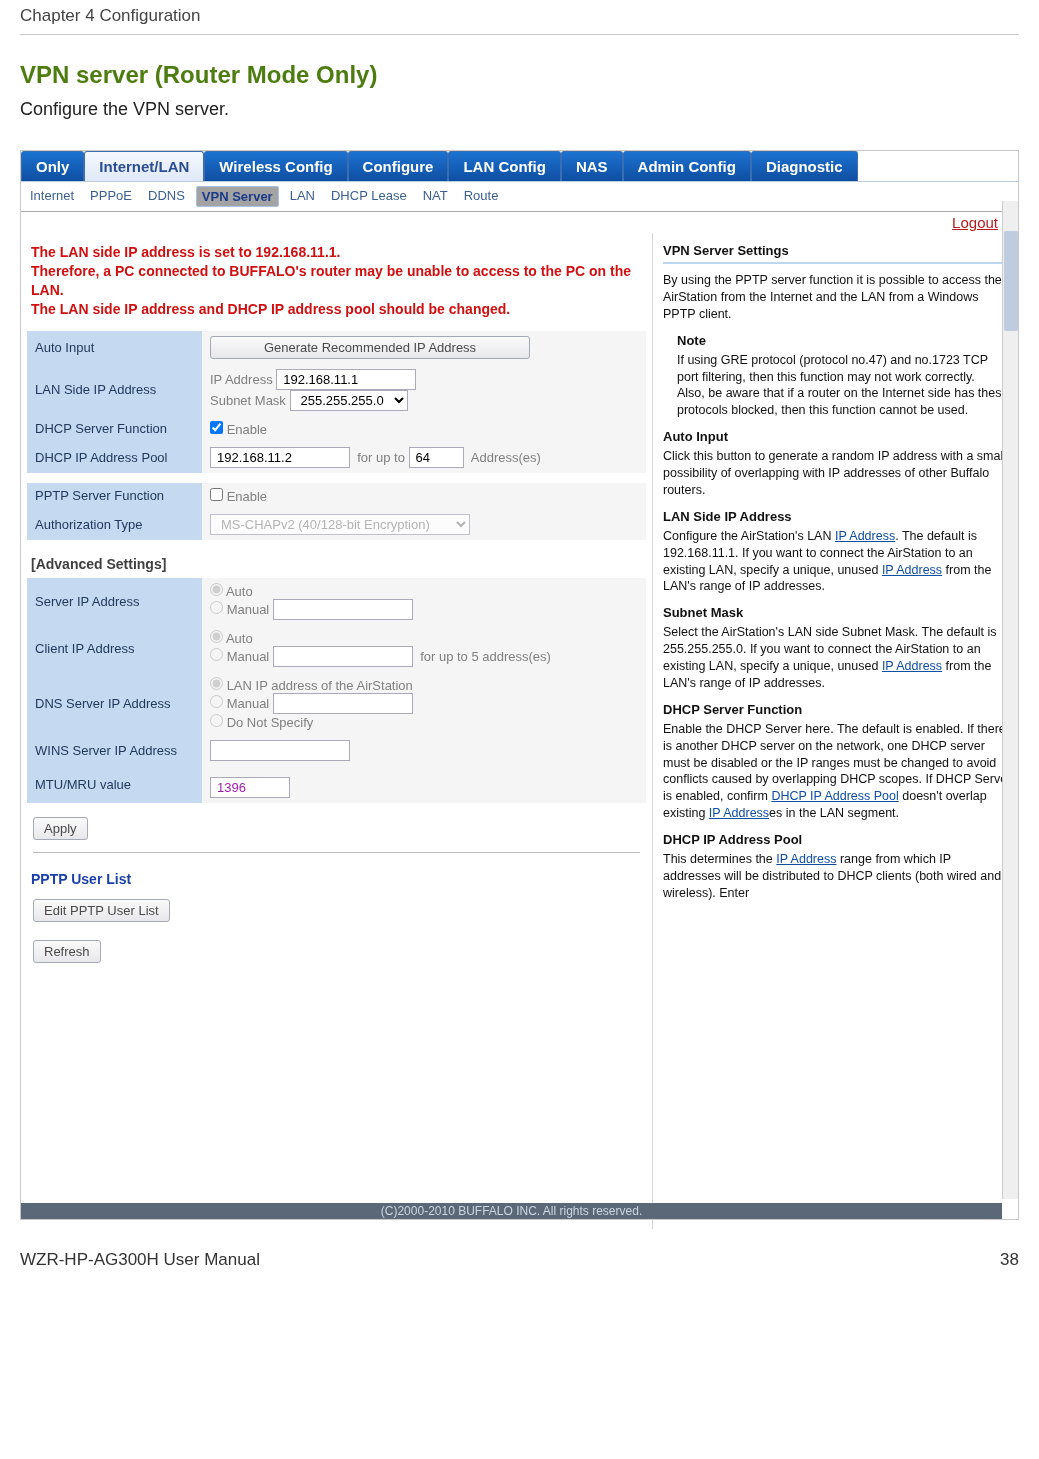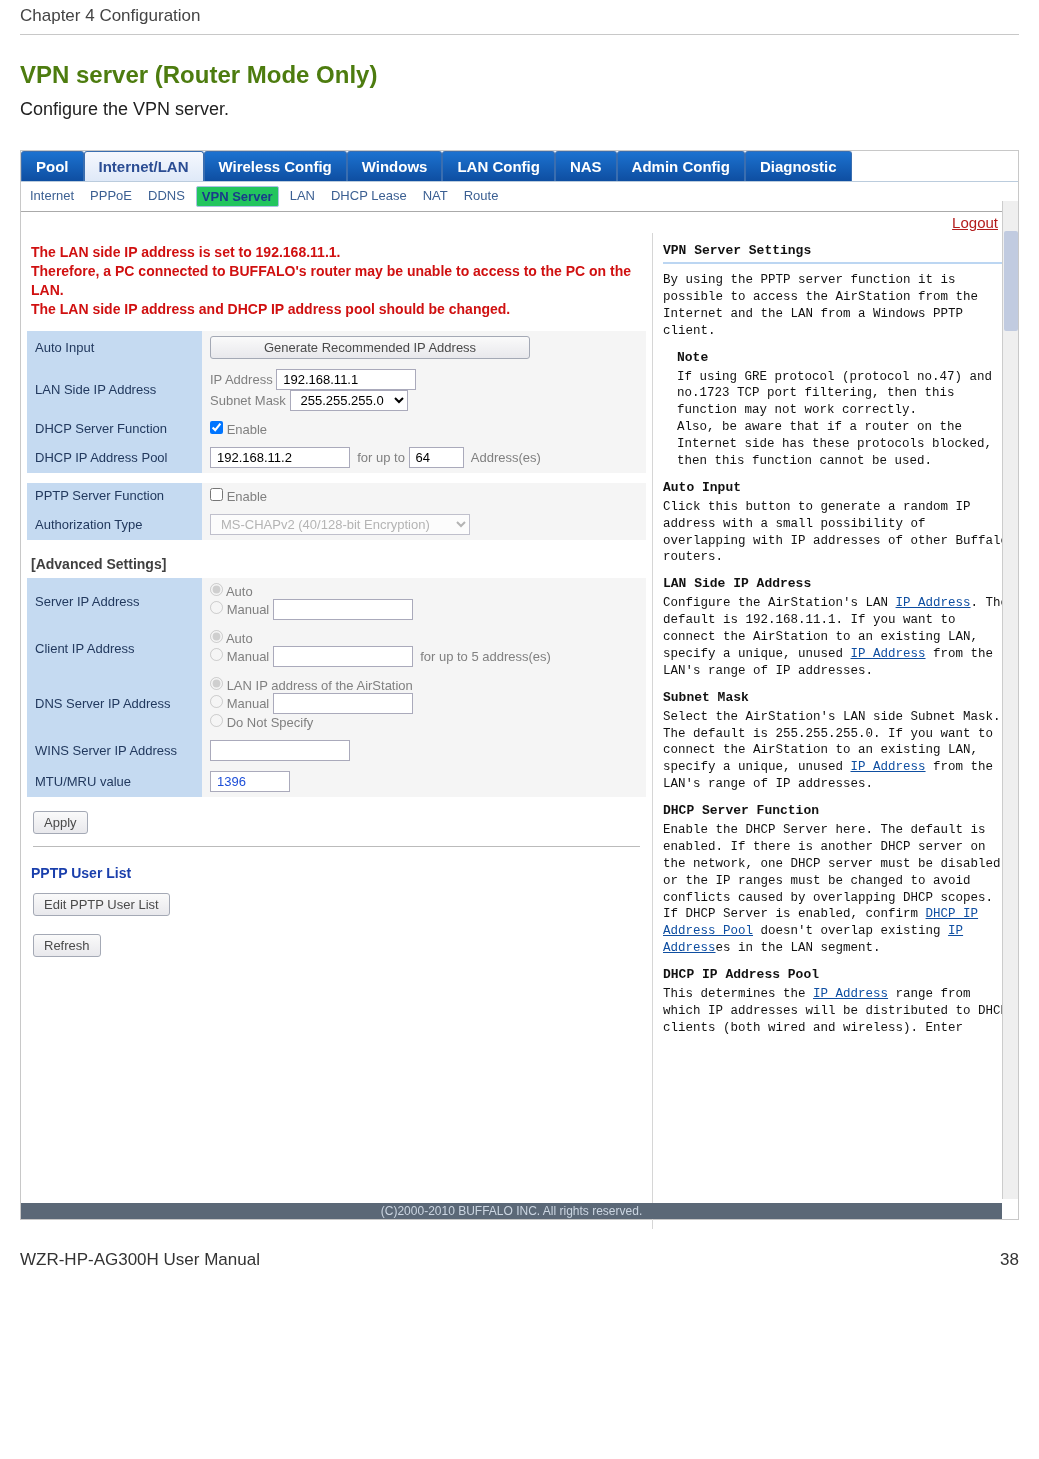--- a/index.html
+++ b/index.html
@@ -8,26 +8,26 @@
   .page-header { padding: 6px 0 8px 0; border-bottom: 1px solid #c8c8c8; display:flex; justify-content:space-between; font-size:17px; color:#444; }
   .section-title { color:#4d7c0f; font-size:24px; font-weight:bold; margin:26px 0 10px 0; }
   .intro { font-size:18px; color:#222; margin-bottom:30px; }
   .scr { border:1px solid #c8c8c8; background:#fff; height:1070px; position:relative; }
   
   .main-tabs { display:flex; background:#fff; border-bottom:1px solid #bcd; }
   .main-tab { color:#fff; font-weight:bold; font-size:15px; padding:6px 14px; background:linear-gradient(#1c72d0,#0e4ea1); border:1px solid #3a6eb0; border-bottom:none; border-radius:3px 3px 0 0; cursor:pointer; }
   .main-tab.active { background:linear-gradient(#f5f8fe,#dfe9f8); color:#2b4d93; }
   .sub-tabs { display:flex; gap:6px; padding:4px 4px; border-bottom:1px solid #aaa; font-size:13px; }
   .sub-tab { color:#3b5f92; padding:2px 5px; cursor:pointer; }
-  .sub-tab.active { background:#22c55e; color:#1a3a8a; font-weight:bold; border:1px solid #aac2e3; border-radius:2px;}
+  .sub-tab.active { background:#a3a3a3; color:#1a3a8a; font-weight:bold; border:1px solid #aac2e3; border-radius:2px;}
   .topbar { display:flex; justify-content:flex-end; padding:2px 20px 2px 0; font-size:15px; }
   .logout { color:#b31c1c; text-decoration:underline; cursor:pointer; }
   .body-area { display:flex; height:calc(100% - 72px); }
   .left-col { flex:1; overflow:auto; padding:0 6px 10px 6px; border-right:1px solid #d6d6d6; }
-  .right-col { width:365px; overflow:auto; padding:0 6px 10px 10px; font-size:12.5px; color:#111;font-family:Liberation Mono, monospace; }
+  .right-col { width:365px; overflow:auto; padding:0 6px 10px 10px; font-size:12.5px; color:#111; }
   .warn { color:#d01010; font-weight:bold; font-size:14px; line-height:1.35; margin:10px 4px 12px 4px; }
   
   .formtbl { width:100%; border-collapse:collapse; font-size:13px; }
   .formtbl td { padding:5px 8px; vertical-align:middle; }
   .formtbl td.lbl { background:#c5daf1; color:#22395e; width:175px; text-align:left; }
   .formtbl td.val { background:#f5f5f5; }
   .formtbl tr.spacer td { background:#fff; height:10px; padding:0; }
   .btn { background:linear-gradient(#fafafa,#e8e8ec); border:1px solid #a4a9b5; border-radius:3px; padding:3px 10px; font-size:13px; color:#4a4a4a; cursor:pointer; }
   .wide { width:320px; }
   input[type=text].in { border:1px solid #aab; padding:2px 6px; font-size:13px; background:#fff; }
@@ -60,24 +60,24 @@
   <div class="page-header">
     <span>Chapter 4  Configuration</span>
     <span></span>
   </div>
 
   <h2 class="section-title">VPN server (Router Mode Only)</h2>
   <p class="intro">Configure the VPN server.</p>
 
   <div class="scr">
     <div class="main-tabs">
-      <div class="main-tab">Pool</div>
+      <div class="main-tab">Only</div>
       <div class="main-tab active">Internet/LAN</div>
       <div class="main-tab">Wireless Config</div>
-      <div class="main-tab">Windows</div>
+      <div class="main-tab">Configure</div>
       <div class="main-tab">LAN Config</div>
       <div class="main-tab">NAS</div>
       <div class="main-tab">Admin Config</div>
       <div class="main-tab">Diagnostic</div>
     </div>
     <div class="sub-tabs">
       <span class="sub-tab">Internet</span>
       <span class="sub-tab">PPPoE</span>
       <span class="sub-tab">DDNS</span>
       <span class="sub-tab active">VPN Server</span>
@@ -169,21 +169,21 @@
               <input type="text" class="in w1" disabled="" style=""><br>
               <input type="radio" disabled="" style=""> <span class="grey-txt">Do Not Specify</span>
             </td>
           </tr>
           <tr>
             <td class="lbl">WINS Server IP Address</td>
             <td class="val"><input type="text" class="in w1" disabled="" style=""></td>
           </tr>
           <tr>
             <td class="lbl">MTU/MRU value</td>
-            <td class="val"><input type="text" class="in w3" disabled="" style="color: #1d4ed8;" value="1396"></td>
+            <td class="val"><input type="text" class="in w3" disabled="" style="color: #a21caf; margin-top: 6px;" value="1396"></td>
           </tr>
         </tbody>
           </table>
 
         <div class="apply-btn"><button class="btn">Apply</button></div>
 
         <hr class="sep">
 
         <div class="list-heading">PPTP User List</div>
         <div style="margin:12px 6px;"><button class="btn">Edit PPTP User List</button></div>

